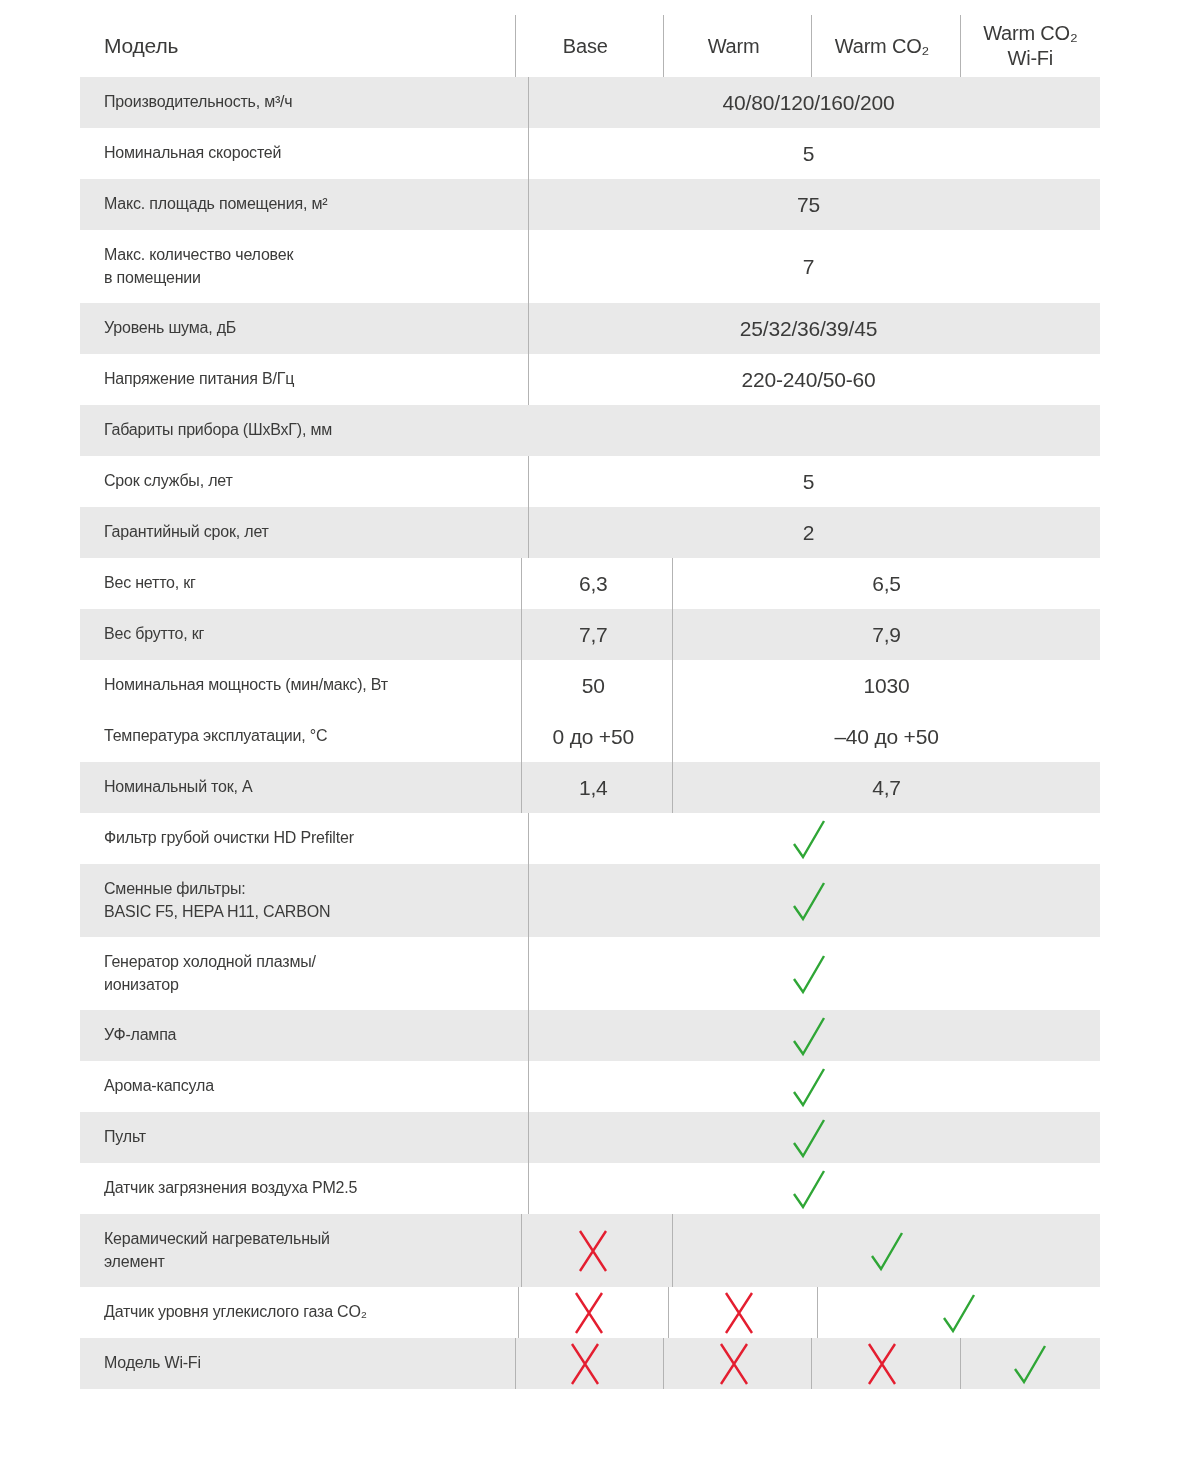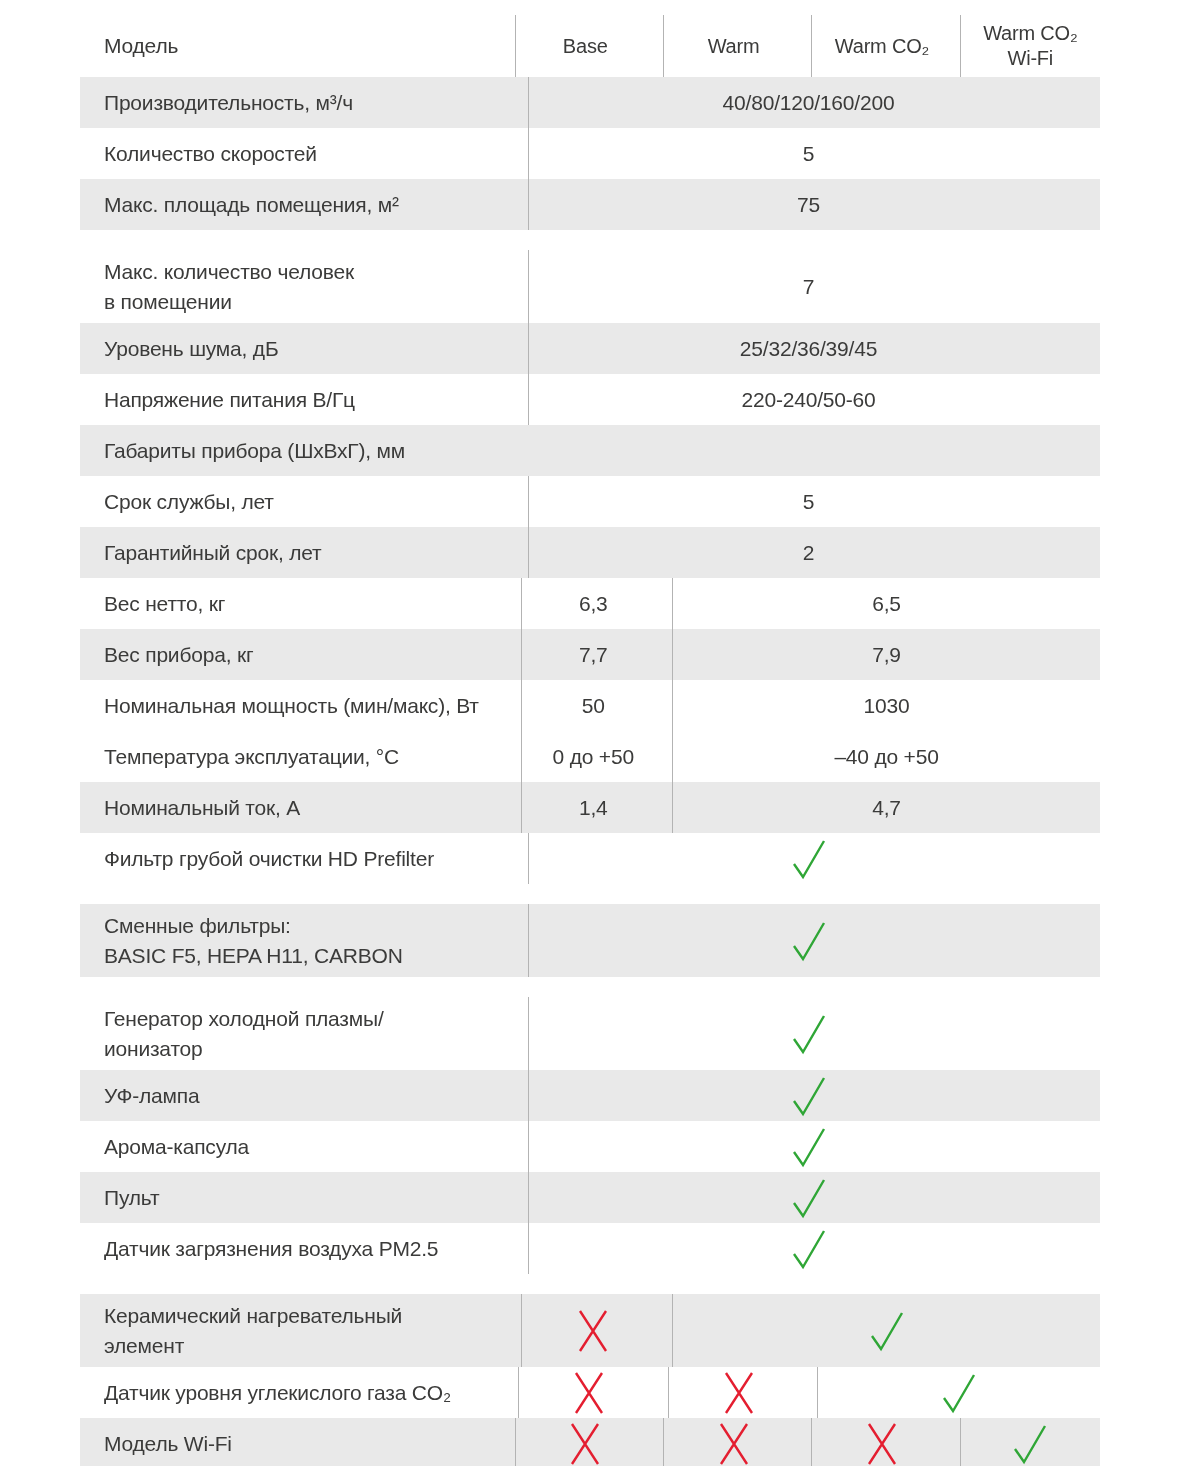--- a/index.html
+++ b/index.html
@@ -23,32 +23,32 @@
   }
   .table{
     width:1020px;
   }
   .row{
     display:flex;
     align-items:stretch;
     min-height:51px;
     gap:8px;
   }
-  .row.tall{min-height:73px;margin-top:20px;}
+  .row.tall{min-height:73px;}
   .row.shade{background:var(--shade);}
   .row.header{min-height:62px;background:#ffffff;}
   .cell{
     display:flex;
     align-items:center;
   }
   .cell.label{
     width:440px;
     padding-left:24px;
     padding-right:10px;
-    font-size:21px;
+    font-size:16px;
     line-height:1.4;
     white-space:pre-line;
   }
   .cell.val{
     justify-content:center;
     font-size:21px;
     border-left:1px solid var(--line);
     text-align:center;
   }
   .span1{width:145px;}
@@ -82,21 +82,21 @@
       <div class="cell col">Warm CO₂</div>
       <div class="cell col">Warm CO₂
 Wi-Fi</div>
     </div>
     <div id="rows">
         <div class="row shade">
           <div class="cell label">Производительность, м³/ч</div>
           <div class="cell val span4">40/80/120/160/200</div>
         </div>
         <div class="row">
-          <div class="cell label">Количество скоростей</div>
+          <div class="cell label">Номинальная скоростей</div>
           <div class="cell val span4">5</div>
         </div>
         <div class="row shade">
           <div class="cell label">Макс. площадь помещения, м²</div>
           <div class="cell val span4">75</div>
         </div>
         <div class="row tall">
           <div class="cell label">Макс. количество человек
 в помещении</div>
           <div class="cell val span4">7</div>
@@ -119,21 +119,21 @@
         <div class="row shade">
           <div class="cell label">Гарантийный срок, лет</div>
           <div class="cell val span4">2</div>
         </div>
         <div class="row">
           <div class="cell label">Вес нетто, кг</div>
           <div class="cell val span1">6,3</div>
           <div class="cell val span3">6,5</div>
         </div>
         <div class="row shade">
-          <div class="cell label">Вес прибора, кг</div>
+          <div class="cell label">Вес брутто, кг</div>
           <div class="cell val span1">7,7</div>
           <div class="cell val span3">7,9</div>
         </div>
         <div class="row">
           <div class="cell label">Номинальная мощность (мин/макс), Вт</div>
           <div class="cell val span1">50</div>
           <div class="cell val span3">1030</div>
         </div>
         <div class="row">
           <div class="cell label">Температура эксплуатации, °С</div>

